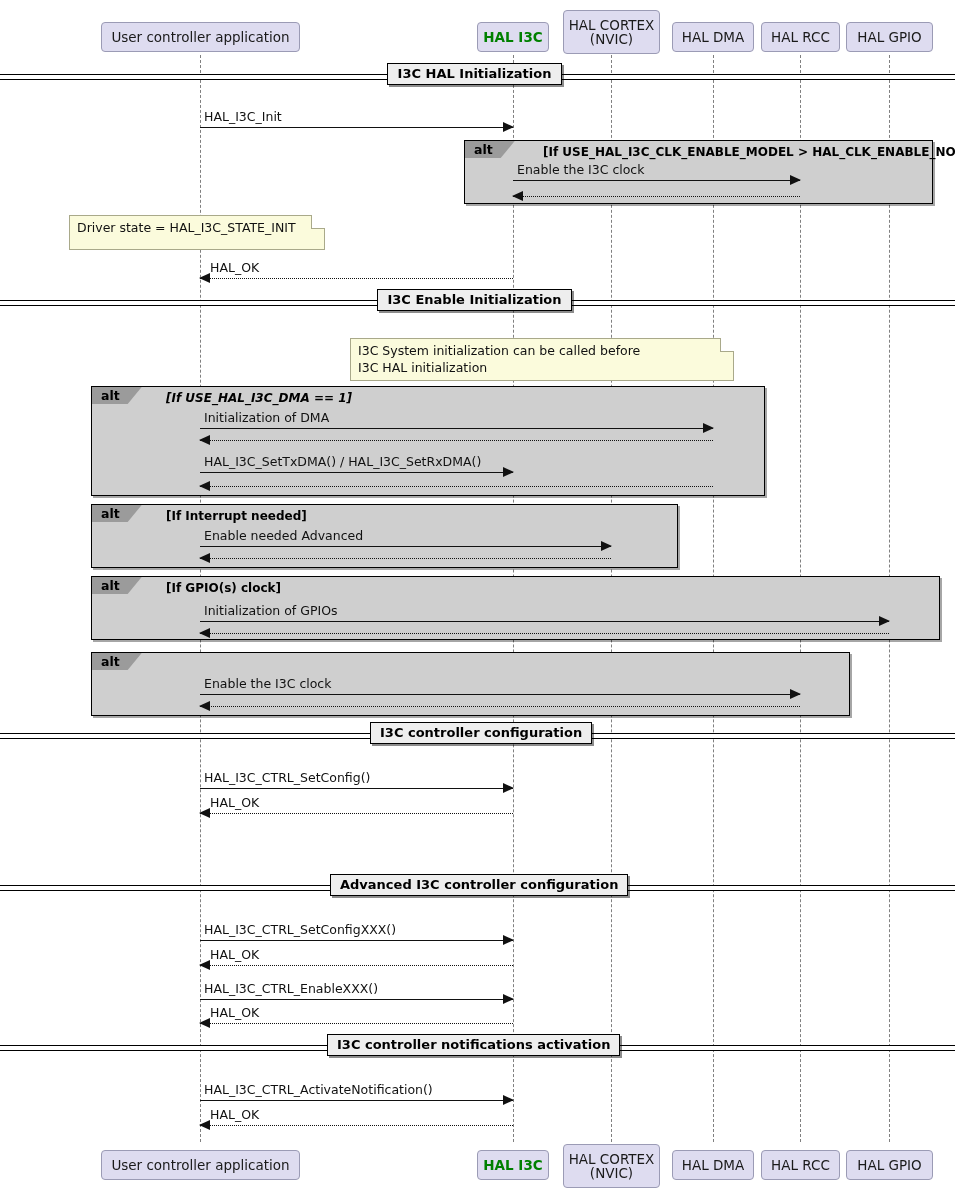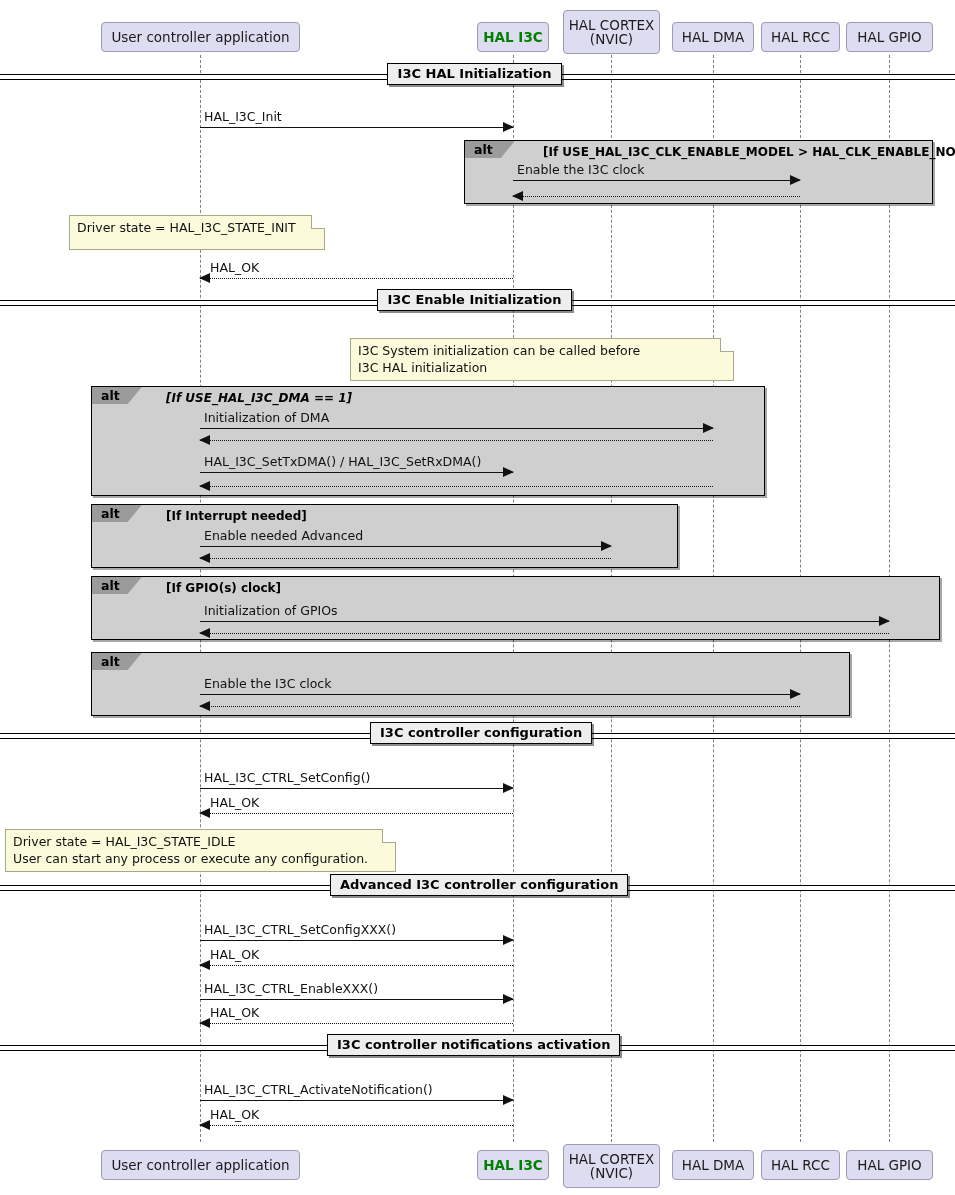--- a/index.html
+++ b/index.html
@@ -223,22 +223,20 @@
       <div class="label">HAL_I3C_CTRL_ActivateNotification()</div>
     </div>
     <div class="msg rtl dotted" style="left: 200px; top: 1125px; width: 313px;">
       <div class="line"></div>
       <div class="head"></div>
       <div class="label" style="left: 10px;">HAL_OK</div>
     </div>
     <div class="note" style="left: 69px; top: 215px; width: 256px; min-height: 35px;">Driver state = HAL_I3C_STATE_INIT<div class="fold"></div></div>
     <div class="note" style="left: 350px; top: 338px; width: 384px; min-height: 37px;">I3C System initialization can be called before
 I3C HAL initialization<div class="fold"></div></div>
-    <div class="note" style="left: 5px; top: 829px; width: 391px; min-height: 37px;">Driver state = HAL_I3C_STATE_IDLE
-User can start any process or execute any configuration.<div class="fold"></div></div>
     <div class="participant" style="left: 101px; top: 22px; width: 199px; height: 30px; white-space: pre;">User controller application</div>
     <div class="participant accent" style="left: 477px; top: 22px; width: 72px; height: 30px; white-space: pre;">HAL I3C</div>
     <div class="participant" style="left: 563px; top: 10px; width: 97px; height: 44px; white-space: pre;">HAL CORTEX
 (NVIC)</div>
     <div class="participant" style="left: 672px; top: 22px; width: 82px; height: 30px; white-space: pre;">HAL DMA</div>
     <div class="participant" style="left: 761px; top: 22px; width: 79px; height: 30px; white-space: pre;">HAL RCC</div>
     <div class="participant" style="left: 846px; top: 22px; width: 87px; height: 30px; white-space: pre;">HAL GPIO</div>
     <div class="participant" style="left: 101px; top: 1150px; width: 199px; height: 30px; white-space: pre;">User controller application</div>
     <div class="participant accent" style="left: 477px; top: 1150px; width: 72px; height: 30px; white-space: pre;">HAL I3C</div>
     <div class="participant" style="left: 563px; top: 1144px; width: 97px; height: 44px; white-space: pre;">HAL CORTEX

